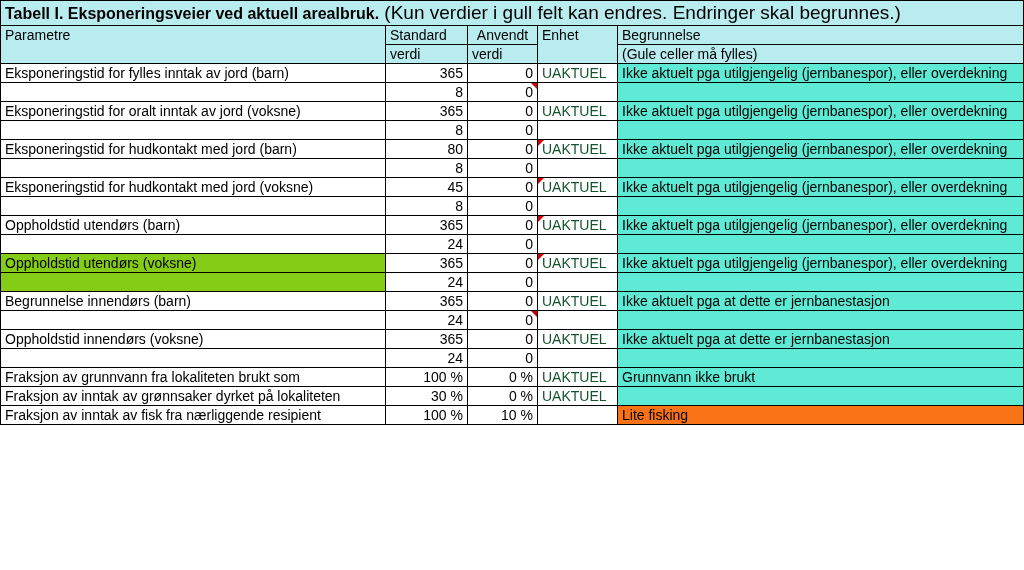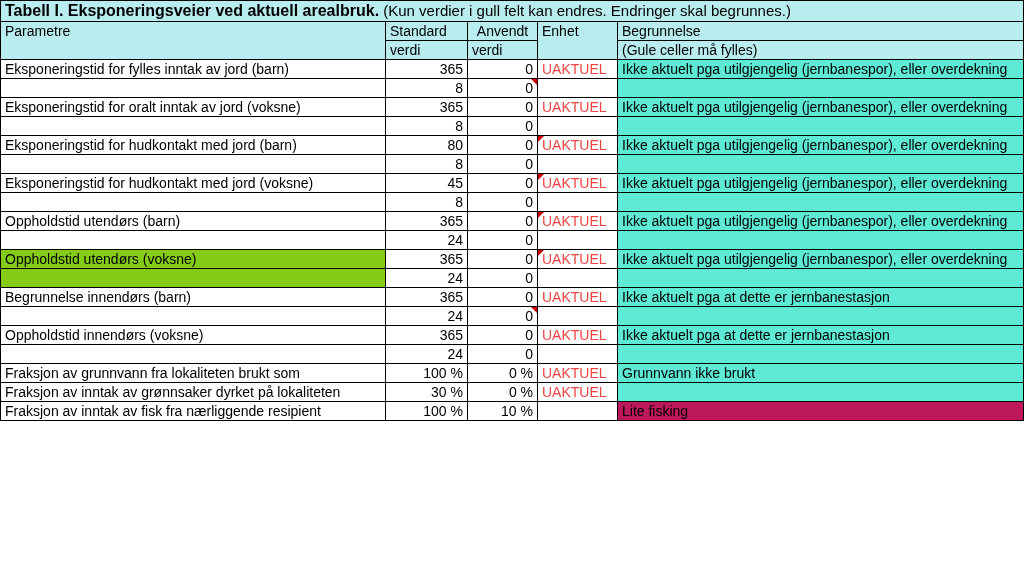--- a/index.html
+++ b/index.html
@@ -1,30 +1,30 @@
 <!DOCTYPE html>
 <html><head>
 <meta charset="utf-8">
 <style>
   html,body{margin:0;padding:0;font-family:Arial,Helvetica,sans-serif;font-size:14px;color:#000;background:#fff}
   .wrap{width:1024px}
   table{border-collapse:collapse;width:100%;table-layout:fixed}
   td,th{border:1px solid #000;padding:1px 4px;vertical-align:top;overflow:hidden;white-space:nowrap}
   .hdr{background:#b9ecef}
   .title-bold{font-weight:bold;font-size:16px}
-  .title-note{font-weight:normal;font-size:15px}
+  .title-note{font-weight:normal;font-size:19px}
   .col-param{width:385px}
   .col-std{width:82px;text-align:right}
   .col-app{width:70px;text-align:right}
   .col-unit{width:80px}
   .col-just{width:auto}
   .num{text-align:right}
-  .uakt{color:#ef4444}
+  .uakt{color:#14532d}
   .yellow{background:#5eead4}
-  .wbg{background:#be185d}
+  .wbg{background:#f97316}
   .mark{position:relative}
   .mark::after{content:"";position:absolute;top:0;right:0;border-top:6px solid #d00000;border-left:6px solid transparent}
   .markL{position:relative}
   .markL::after{content:"";position:absolute;top:0;left:0;border-top:6px solid #d00000;border-right:6px solid transparent}
   .subhdr{font-weight:normal}
   .shade{background:#84cc16}
 </style>
 </head>
 <body>
 

